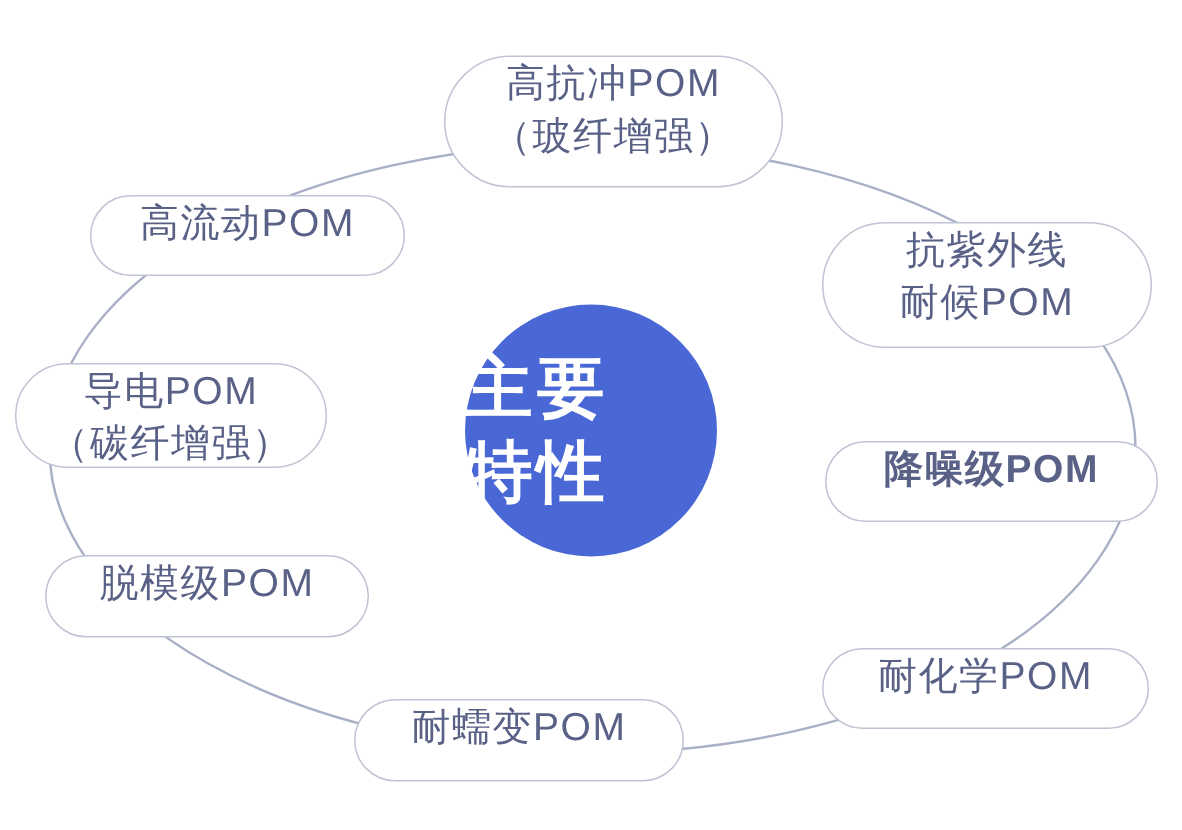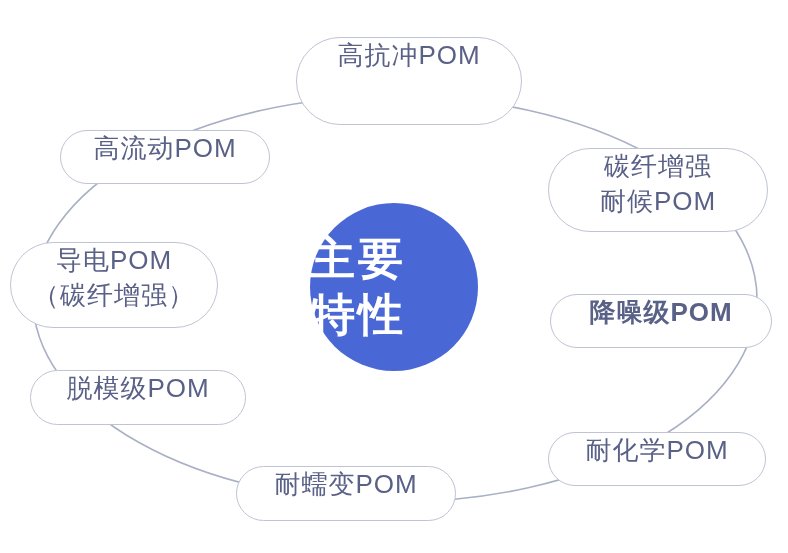--- a/index.html
+++ b/index.html
@@ -29,21 +29,21 @@
     border:1.6px solid var(--bubble-border);
     border-radius:999px;
     display:flex;flex-direction:column;align-items:center;justify-content:flex-start;
     color:var(--bubble-text);
     font-size:26px;line-height:35px;letter-spacing:1px;
     text-align:center;white-space:nowrap;
   }
   .b-top      {left:296px;top:37px; width:226px;height:88px;}
   .b-flow     {left:60px; top:130px;width:210px;height:54px;}
   .b-uv       {left:548px;top:148px;width:220px;height:84px;}
-  .b-conduct  {left:10px; top:242px;width:208px;height:86px;}
+  .b-conduct  {left:10px; top:242px;width:208px;height:70px;}
   .b-noise    {left:550px;top:294px;width:222px;height:54px;font-weight:bold;}
   .b-release  {left:30px; top:370px;width:216px;height:55px;}
   .b-chemical {left:548px;top:432px;width:218px;height:54px;}
   .b-creep    {left:236px;top:466px;width:220px;height:55px;}
   .center-circle{
     position:absolute;z-index:2;
     left:310px;top:203px;width:168px;height:168px;border-radius:50%;
     background:var(--center-fill);color:var(--center-text);
     display:flex;flex-direction:column;justify-content:center;
     font-size:45px;font-weight:bold;line-height:56px;letter-spacing:3px;
@@ -53,28 +53,29 @@
 <body>
 
 <div class="stage">
 
   <svg class="ring" viewBox="0 0 788 553" xmlns="http://www.w3.org/2000/svg" aria-hidden="true">
     <ellipse cx="395" cy="299" rx="362" ry="203"></ellipse>
   </svg>
 
   <div class="bubble b-top">
     <span>高抗冲POM</span>
+    <span>（玻纤增强）</span>
   </div>
 
   <div class="bubble b-flow">
     <span>高流动POM</span>
   </div>
 
   <div class="bubble b-uv">
-    <span>碳纤增强</span>
+    <span>抗紫外线</span>
     <span>耐候POM</span>
   </div>
 
   <div class="bubble b-conduct">
     <span>导电POM</span>
     <span>（碳纤增强）</span>
   </div>
 
   <div class="bubble b-noise">
     <span>降噪级POM</span>

